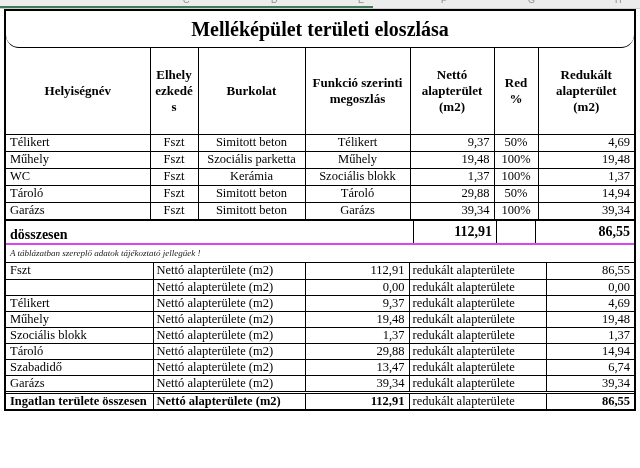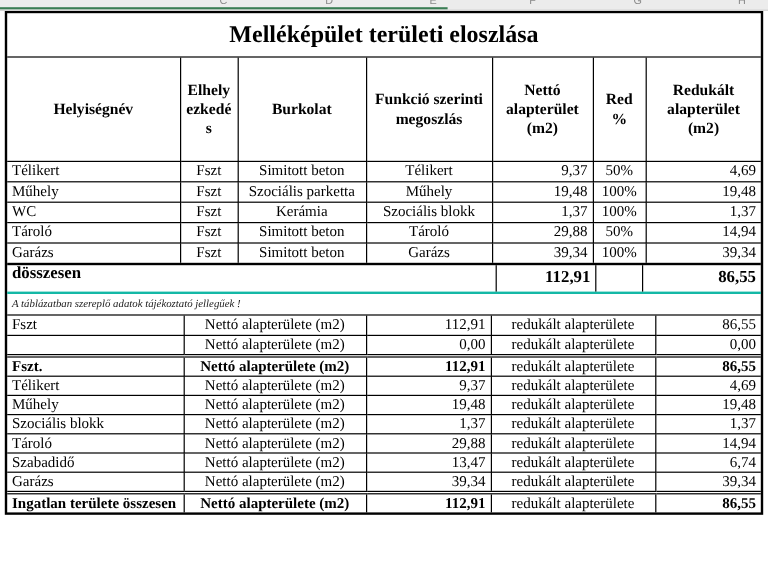--- a/index.html
+++ b/index.html
@@ -19,21 +19,21 @@
   .tab-underline{position:absolute;left:0;bottom:0;height:2px;width:373px}
 
   
   .sheet{
     margin-left:4px;width:632px;box-sizing:border-box;
     border:2px solid #000;background:#fff;
   }
   .title-row{
     height:36px;line-height:36px;text-align:center;
     font-weight:bold;font-size:20px;border-bottom:1px solid #000;
-    white-space:nowrap;overflow:hidden;
+    white-space:nowrap;overflow:hidden;border-radius:13px;
   }
 
   table{border-collapse:collapse;table-layout:fixed;width:100%}
   th,td{border:1px solid #000;overflow:hidden;padding:0 3px;box-sizing:border-box}
   tr>*:first-child{border-left:none}
   tr>*:last-child{border-right:none}
 
   
   #upper-table th{
     border-top:none;height:86px;font-size:13px;font-weight:bold;
@@ -41,40 +41,40 @@
   }
   #upper-table th.wrap-hard{word-break:break-all}
   #upper-table td{height:17px;font-size:12.5px;vertical-align:middle}
   #upper-table td.c0{text-align:left;padding-left:4px}
   #upper-table td.c1,#upper-table td.c2,#upper-table td.c3,#upper-table td.c5{text-align:center}
   #upper-table td.c4,#upper-table td.c6{text-align:right;padding-right:4px}
   #upper-table tbody tr:last-child td{border-bottom:none}
 
   
   .total-row{
-    display:flex;align-items:flex-start;height:22px;
-    border-top:2px solid #000;border-bottom:2px solid #14b8a6;
+    display:flex;align-items:flex-end;height:22px;
+    border-top:2px solid #000;border-bottom:2px solid #d946ef;
     font-weight:bold;box-sizing:content-box;
   }
   .total-row .t-label{flex:0 0 403px;font-size:14px;padding-left:4px}
   .total-row .t-netto{flex:0 0 78px;text-align:right;font-size:14px;padding-right:4px;border-left:1px solid #000;align-self:stretch;line-height:22px}
   .total-row .t-red{flex:0 0 38px;border-left:1px solid #000;align-self:stretch}
   .total-row .t-reduk{flex:1;text-align:right;font-size:14px;padding-right:4px;border-left:1px solid #000;align-self:stretch;line-height:22px}
 
   
   .note-row{
     height:17px;line-height:16px;border-bottom:1px solid #000;
     font-size:9px;color:#1a1a1a;padding-left:4px;
     white-space:nowrap;overflow:hidden;font-style:italic;
   }
 
   
   #lower-table td{height:16px;font-size:12.5px;vertical-align:middle}
   #lower-table td.l0{text-align:left;padding-left:4px}
-  #lower-table td.l1,#lower-table td.l3{text-align:center}
+  #lower-table td.l1,#lower-table td.l3{}
   #lower-table td.l2,#lower-table td.l4{text-align:right;padding-right:4px}
   #lower-table tr.bold-row td{border-top:3px double #000}
   #lower-table tr.bold-row td.l0,
   #lower-table tr.bold-row td.l1,
   #lower-table tr.bold-row td.l2,
   #lower-table tr.bold-row td.l4{font-weight:bold}
   #lower-table tr:last-child td{border-bottom:none}
   #lower-table tr:first-child td{border-top:none}
 </style>
 </head>
@@ -191,27 +191,20 @@
           <td class="l3">redukált alapterülete</td>
           <td class="l4">86,55</td>
         </tr>
         <tr>
           <td class="l0"></td>
           <td class="l1">Nettó alapterülete (m2)</td>
           <td class="l2">0,00</td>
           <td class="l3">redukált alapterülete</td>
           <td class="l4">0,00</td>
         </tr>
-        <tr class="bold-row">
-          <td class="l0">Fszt.</td>
-          <td class="l1">Nettó alapterülete (m2)</td>
-          <td class="l2">112,91</td>
-          <td class="l3">redukált alapterülete</td>
-          <td class="l4">86,55</td>
-        </tr>
         <tr>
           <td class="l0">Télikert</td>
           <td class="l1">Nettó alapterülete (m2)</td>
           <td class="l2">9,37</td>
           <td class="l3">redukált alapterülete</td>
           <td class="l4">4,69</td>
         </tr>
         <tr>
           <td class="l0">Műhely</td>
           <td class="l1">Nettó alapterülete (m2)</td>

